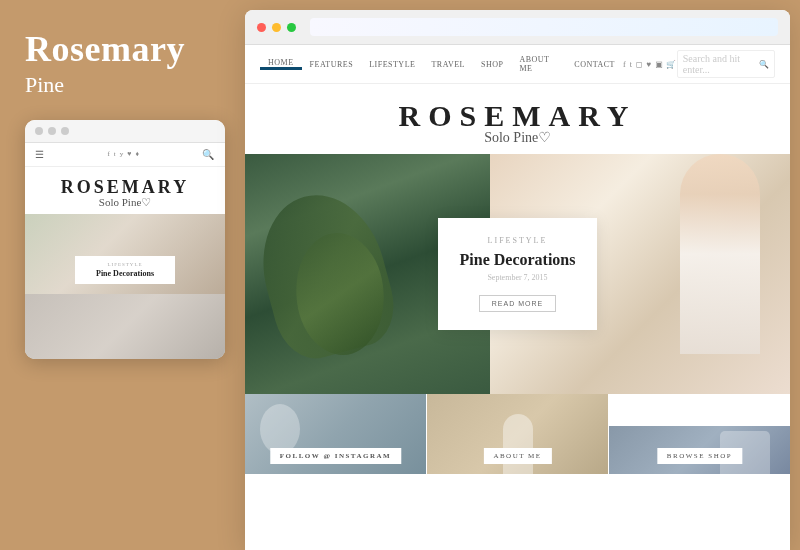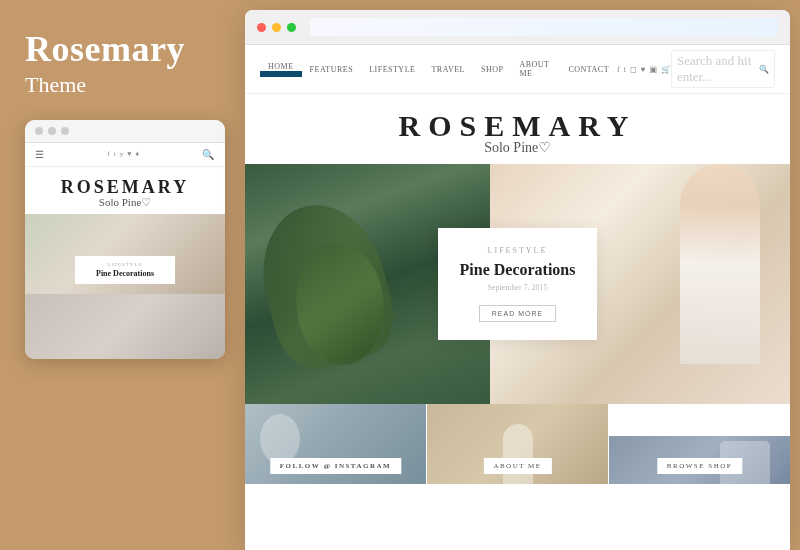--- a/index.html
+++ b/index.html
@@ -184,21 +184,21 @@
       gap: 0;
     }
     .nav-item {
       padding: 0 8px;
       color: #666;
       font-size: 8px;
       letter-spacing: 0.5px;
       text-transform: uppercase;
       cursor: pointer;
     }
-    .nav-item.active { border-bottom: 6px solid #0c4a6e; }
+    .nav-item.active { border-bottom: 3px solid #0c4a6e; }
     .nav-spacer { flex: 1; }
     .nav-icons-right {
       display: flex;
       align-items: center;
       gap: 4px;
       font-size: 8px;
       color: #888;
     }
     .nav-search {
       display: flex;
@@ -313,21 +313,21 @@
     .cell-divider {
       width: 1px;
       background: rgba(255,255,255,0.3);
     }
   </style>
 </head>
 <body>
 
 <div class="left-panel">
   <div class="theme-title">Rosemary</div>
-  <div class="theme-subtitle">Theme</div>
+  <div class="theme-subtitle">Pine</div>
 
   <div class="mobile-preview">
     <div class="mobile-top-bar">
       <div class="mobile-dot"></div>
       <div class="mobile-dot"></div>
       <div class="mobile-dot"></div>
     </div>
     <div class="mobile-nav">
       <span style="font-size:10px;color:#666;">☰</span>
       <div class="mobile-nav-icons">
@@ -379,21 +379,21 @@
       <span class="nav-spacer"></span>
       <div class="nav-icons-right">
         <span>f</span>
         <span>t</span>
         <span>◻</span>
         <span>♥</span>
         <span>▣</span>
         <span>🛒</span>
       </div>
       <div class="nav-search">
-        <span style="color:#ccc;font-size:13px;">Search and hit enter...</span>
+        <span style="color:#ccc;font-size:10px;">Search and hit enter...</span>
         <span style="font-size:8px;color:#aaa;">🔍</span>
       </div>
     </div>
 
     <div class="site-logo-area">
       <div class="site-logo-text">ROSEMARY</div>
       <div class="site-logo-script">Solo Pine♡</div>
     </div>
 
     <div class="main-post">

